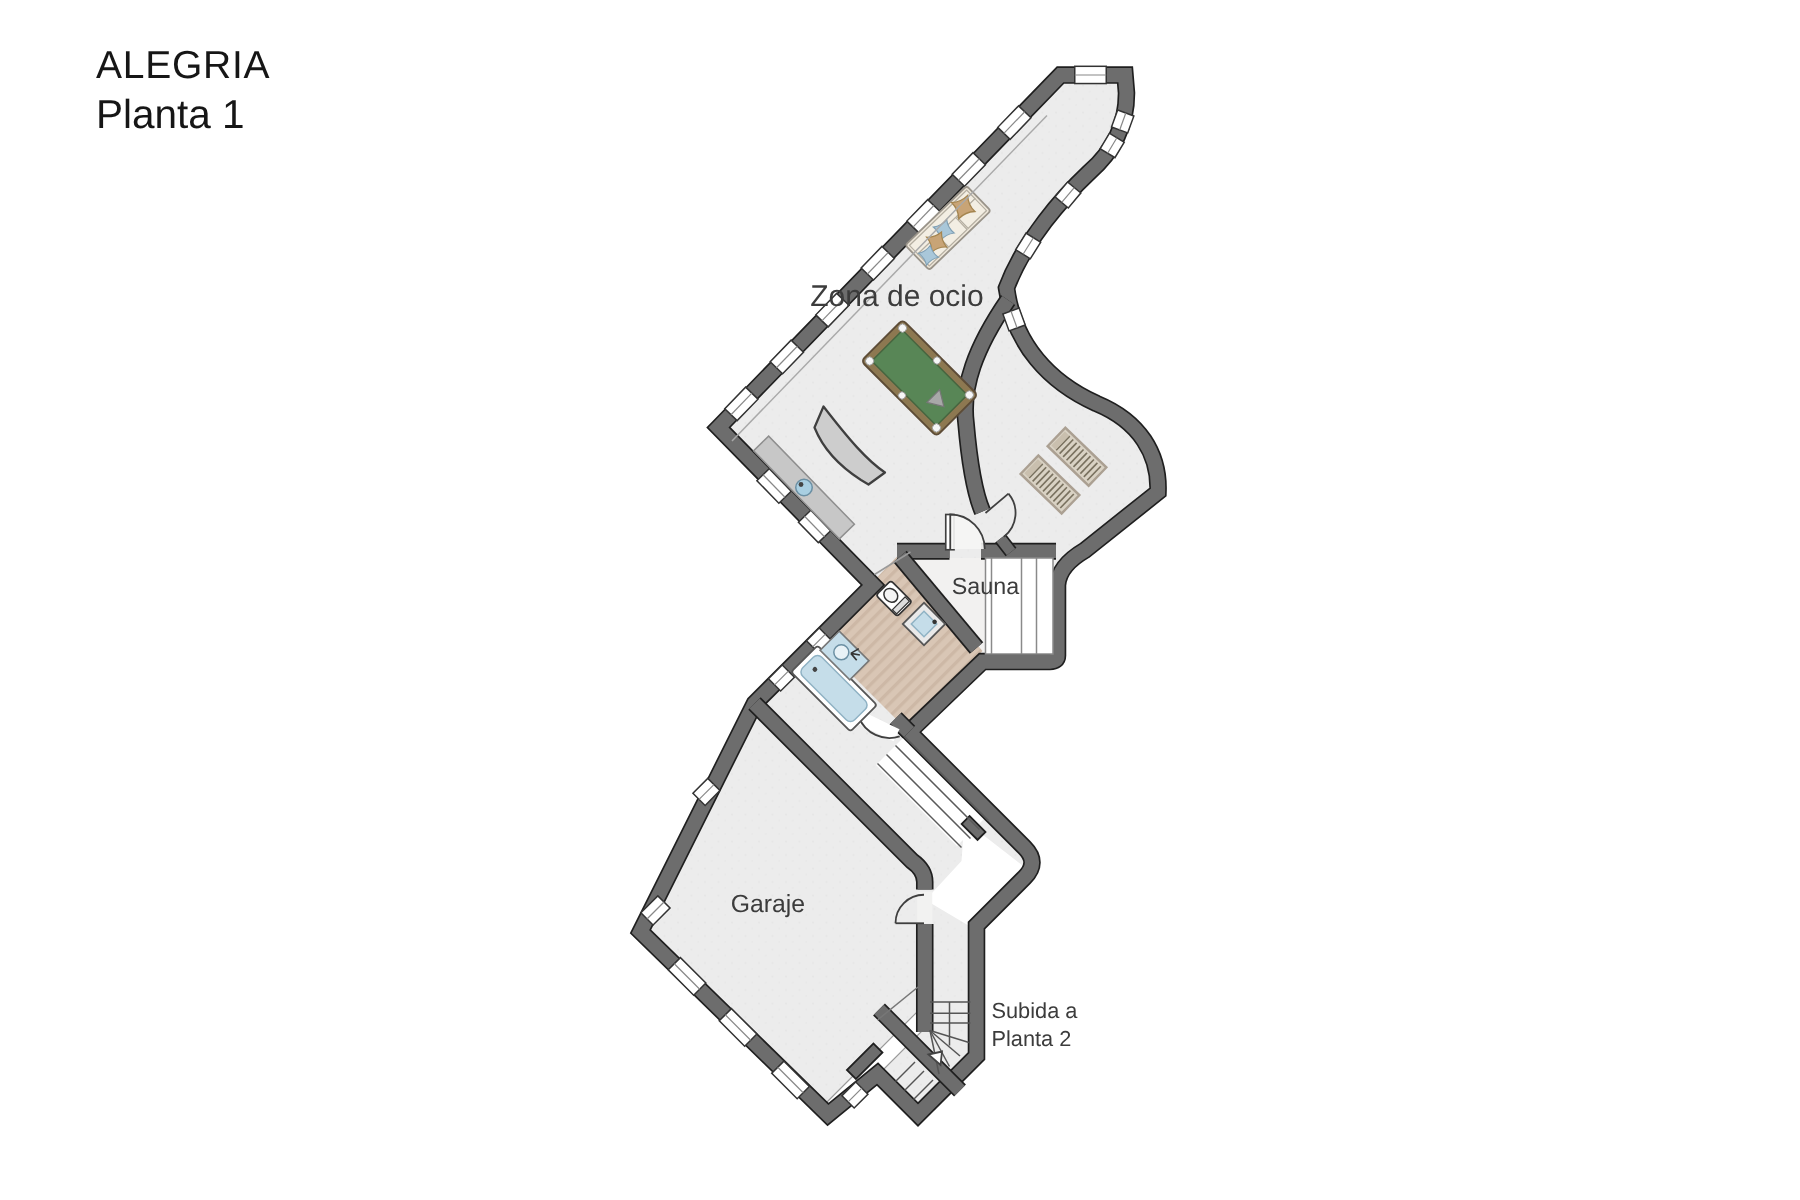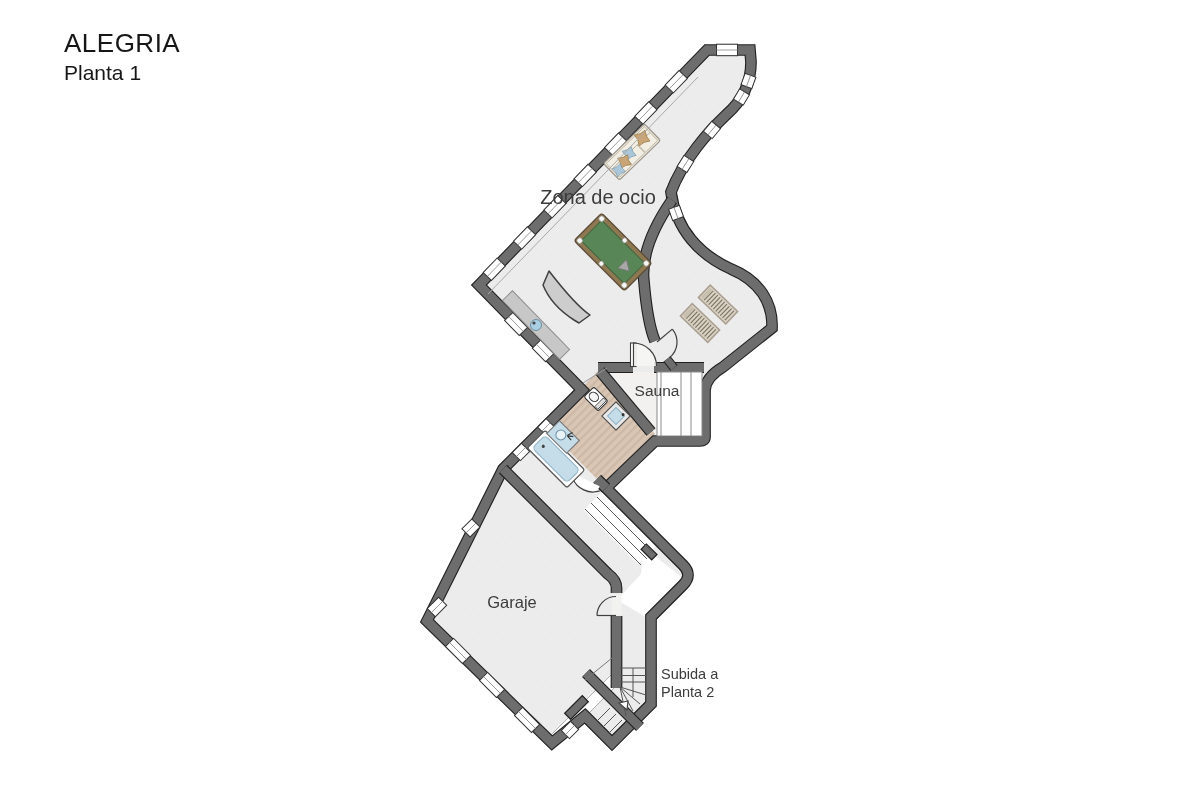--- a/index.html
+++ b/index.html
@@ -1,19 +1,19 @@
 <!DOCTYPE html>
 <html><head>
 <meta charset="utf-8">
 <title>ALEGRIA Planta 1</title>
 <style>
 html,body{margin:0;padding:0;background:#ffffff;width:1200px;height:800px;overflow:hidden;}
 body{font-family:"Liberation Sans",sans-serif;position:relative;}
 .t1{position:absolute;left:64px;top:28px;font-size:26px;font-weight:400;letter-spacing:0.5px;color:#161616;}
-.t2{position:absolute;left:64px;top:61px;font-size:21px;font-weight:400;color:#161616;}
+.t2{position:absolute;left:64px;top:61px;font-size:27px;font-weight:400;color:#161616;}
 </style>
 </head>
 <body>
 
 <div class="t1">ALEGRIA</div>
 
 <div class="t2">Planta 1</div>
 
 <svg width="1200" height="800" viewBox="0 0 1200 800" style="position:absolute;left:0;top:0;" xmlns="http://www.w3.org/2000/svg">
 <defs>

